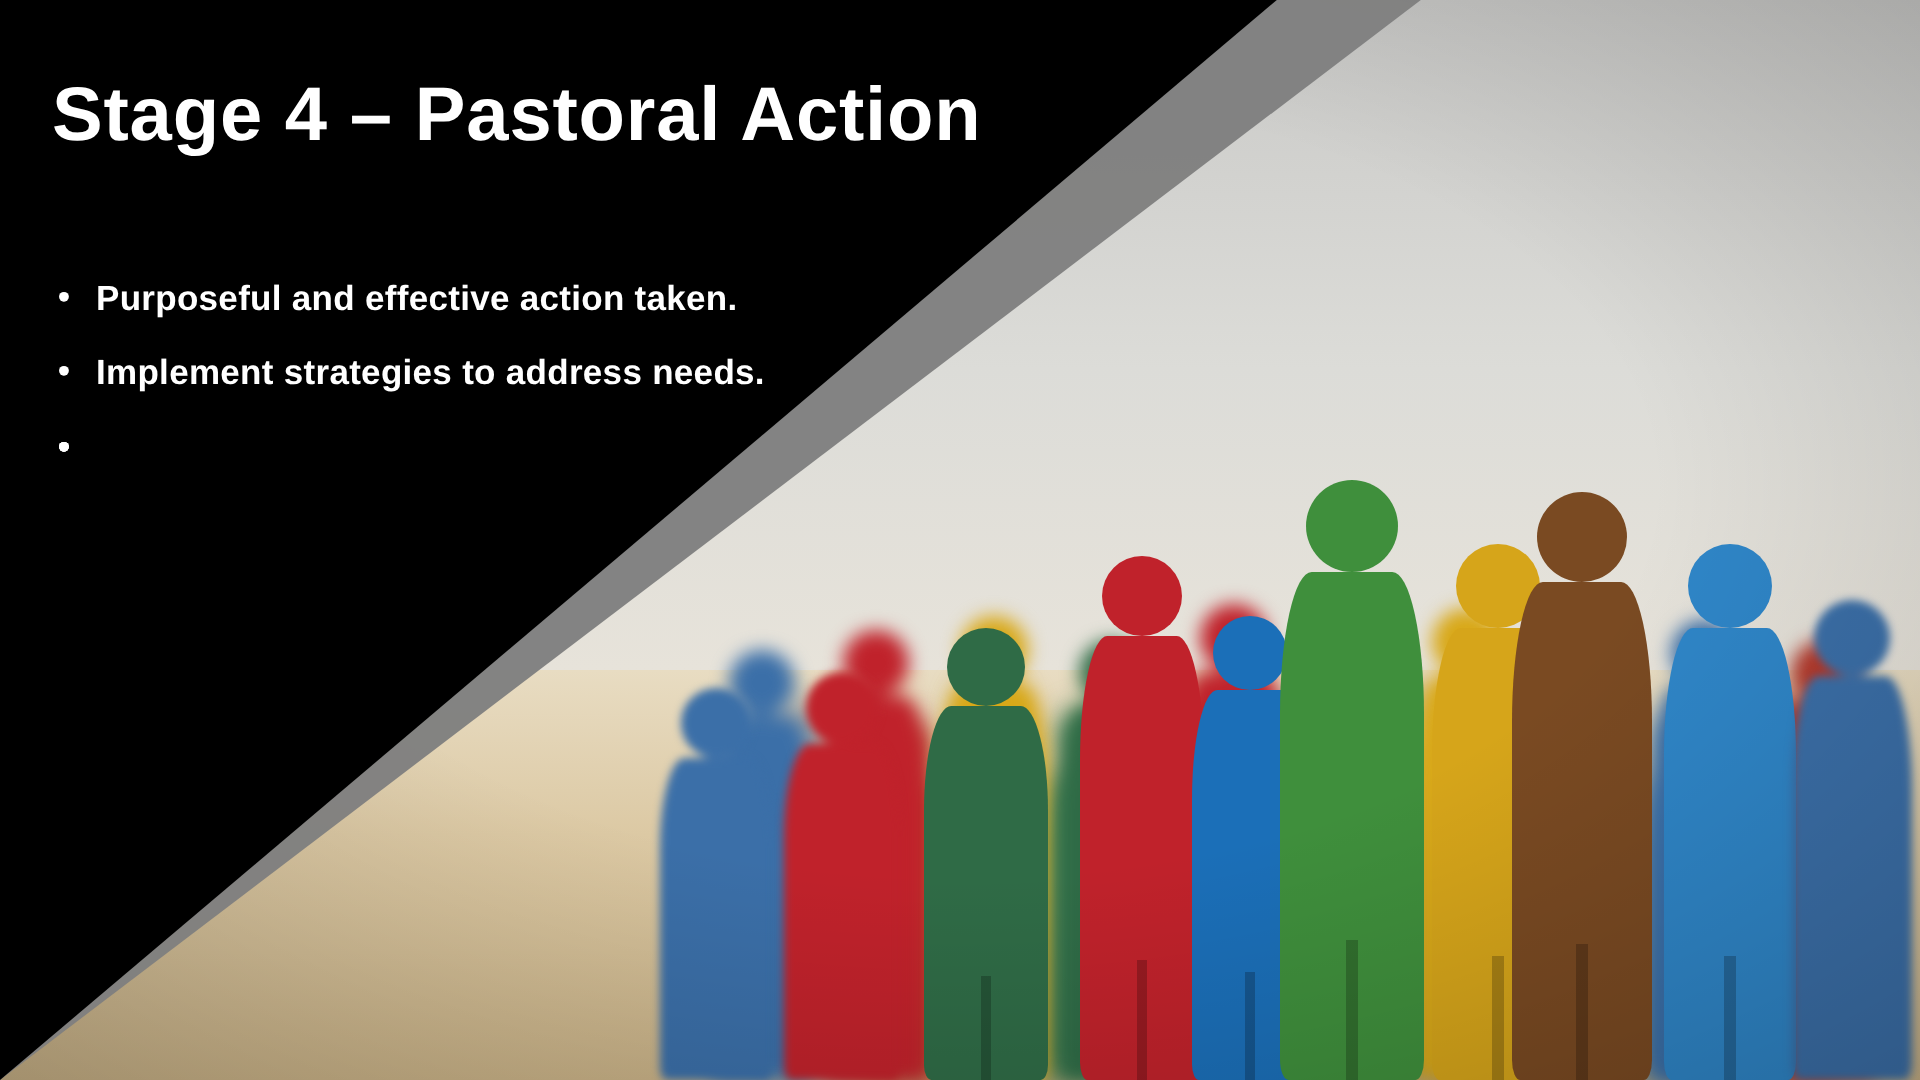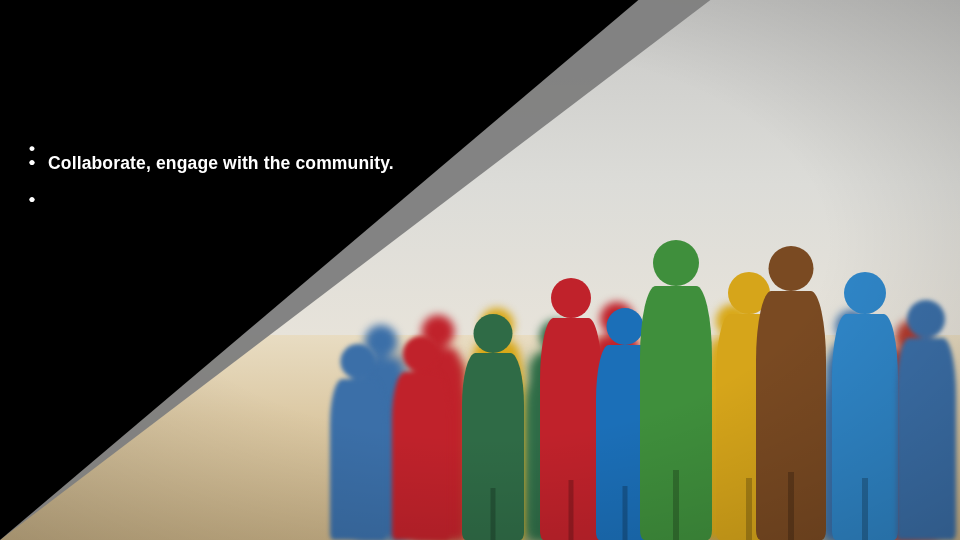--- a/index.html
+++ b/index.html
@@ -263,31 +263,33 @@
       <div class="head" style="width:38px;height:38px;background:#3b6fa8;"></div>
       <div class="body" style="top:38px;bottom:0;background:#3b6fa8;"></div>
     </div>
 
     <div class="vignette"></div>
   </div>
 
   <div class="diag-gray"></div>
   <div class="diag-black"></div>
 
+  <div class="title">Stage 4 – Pastoral Action</div>
 
   <div class="bullets">
     <div class="bullet">
       <span class="dot">•</span>
-    </div>
-    <div class="bullet">
-      <span class="dot">•</span>
-    </div>
-    <div class="bullet">
-      <span class="dot">•</span>
-      <span>Collaborate, engage with the community.</span>
+      <span>Purposeful and effective action taken.</span>
+    </div>
+    <div class="bullet">
+      <span class="dot">•</span>
+      <span>Implement strategies to address needs.</span>
+    </div>
+    <div class="bullet">
+      <span class="dot">•</span>
     </div>
     <div class="bullet">
       <span class="dot">•</span>
     </div>
     <div class="bullet">
       <span class="dot">•</span>
     </div>
   </div>
 
 </div>

